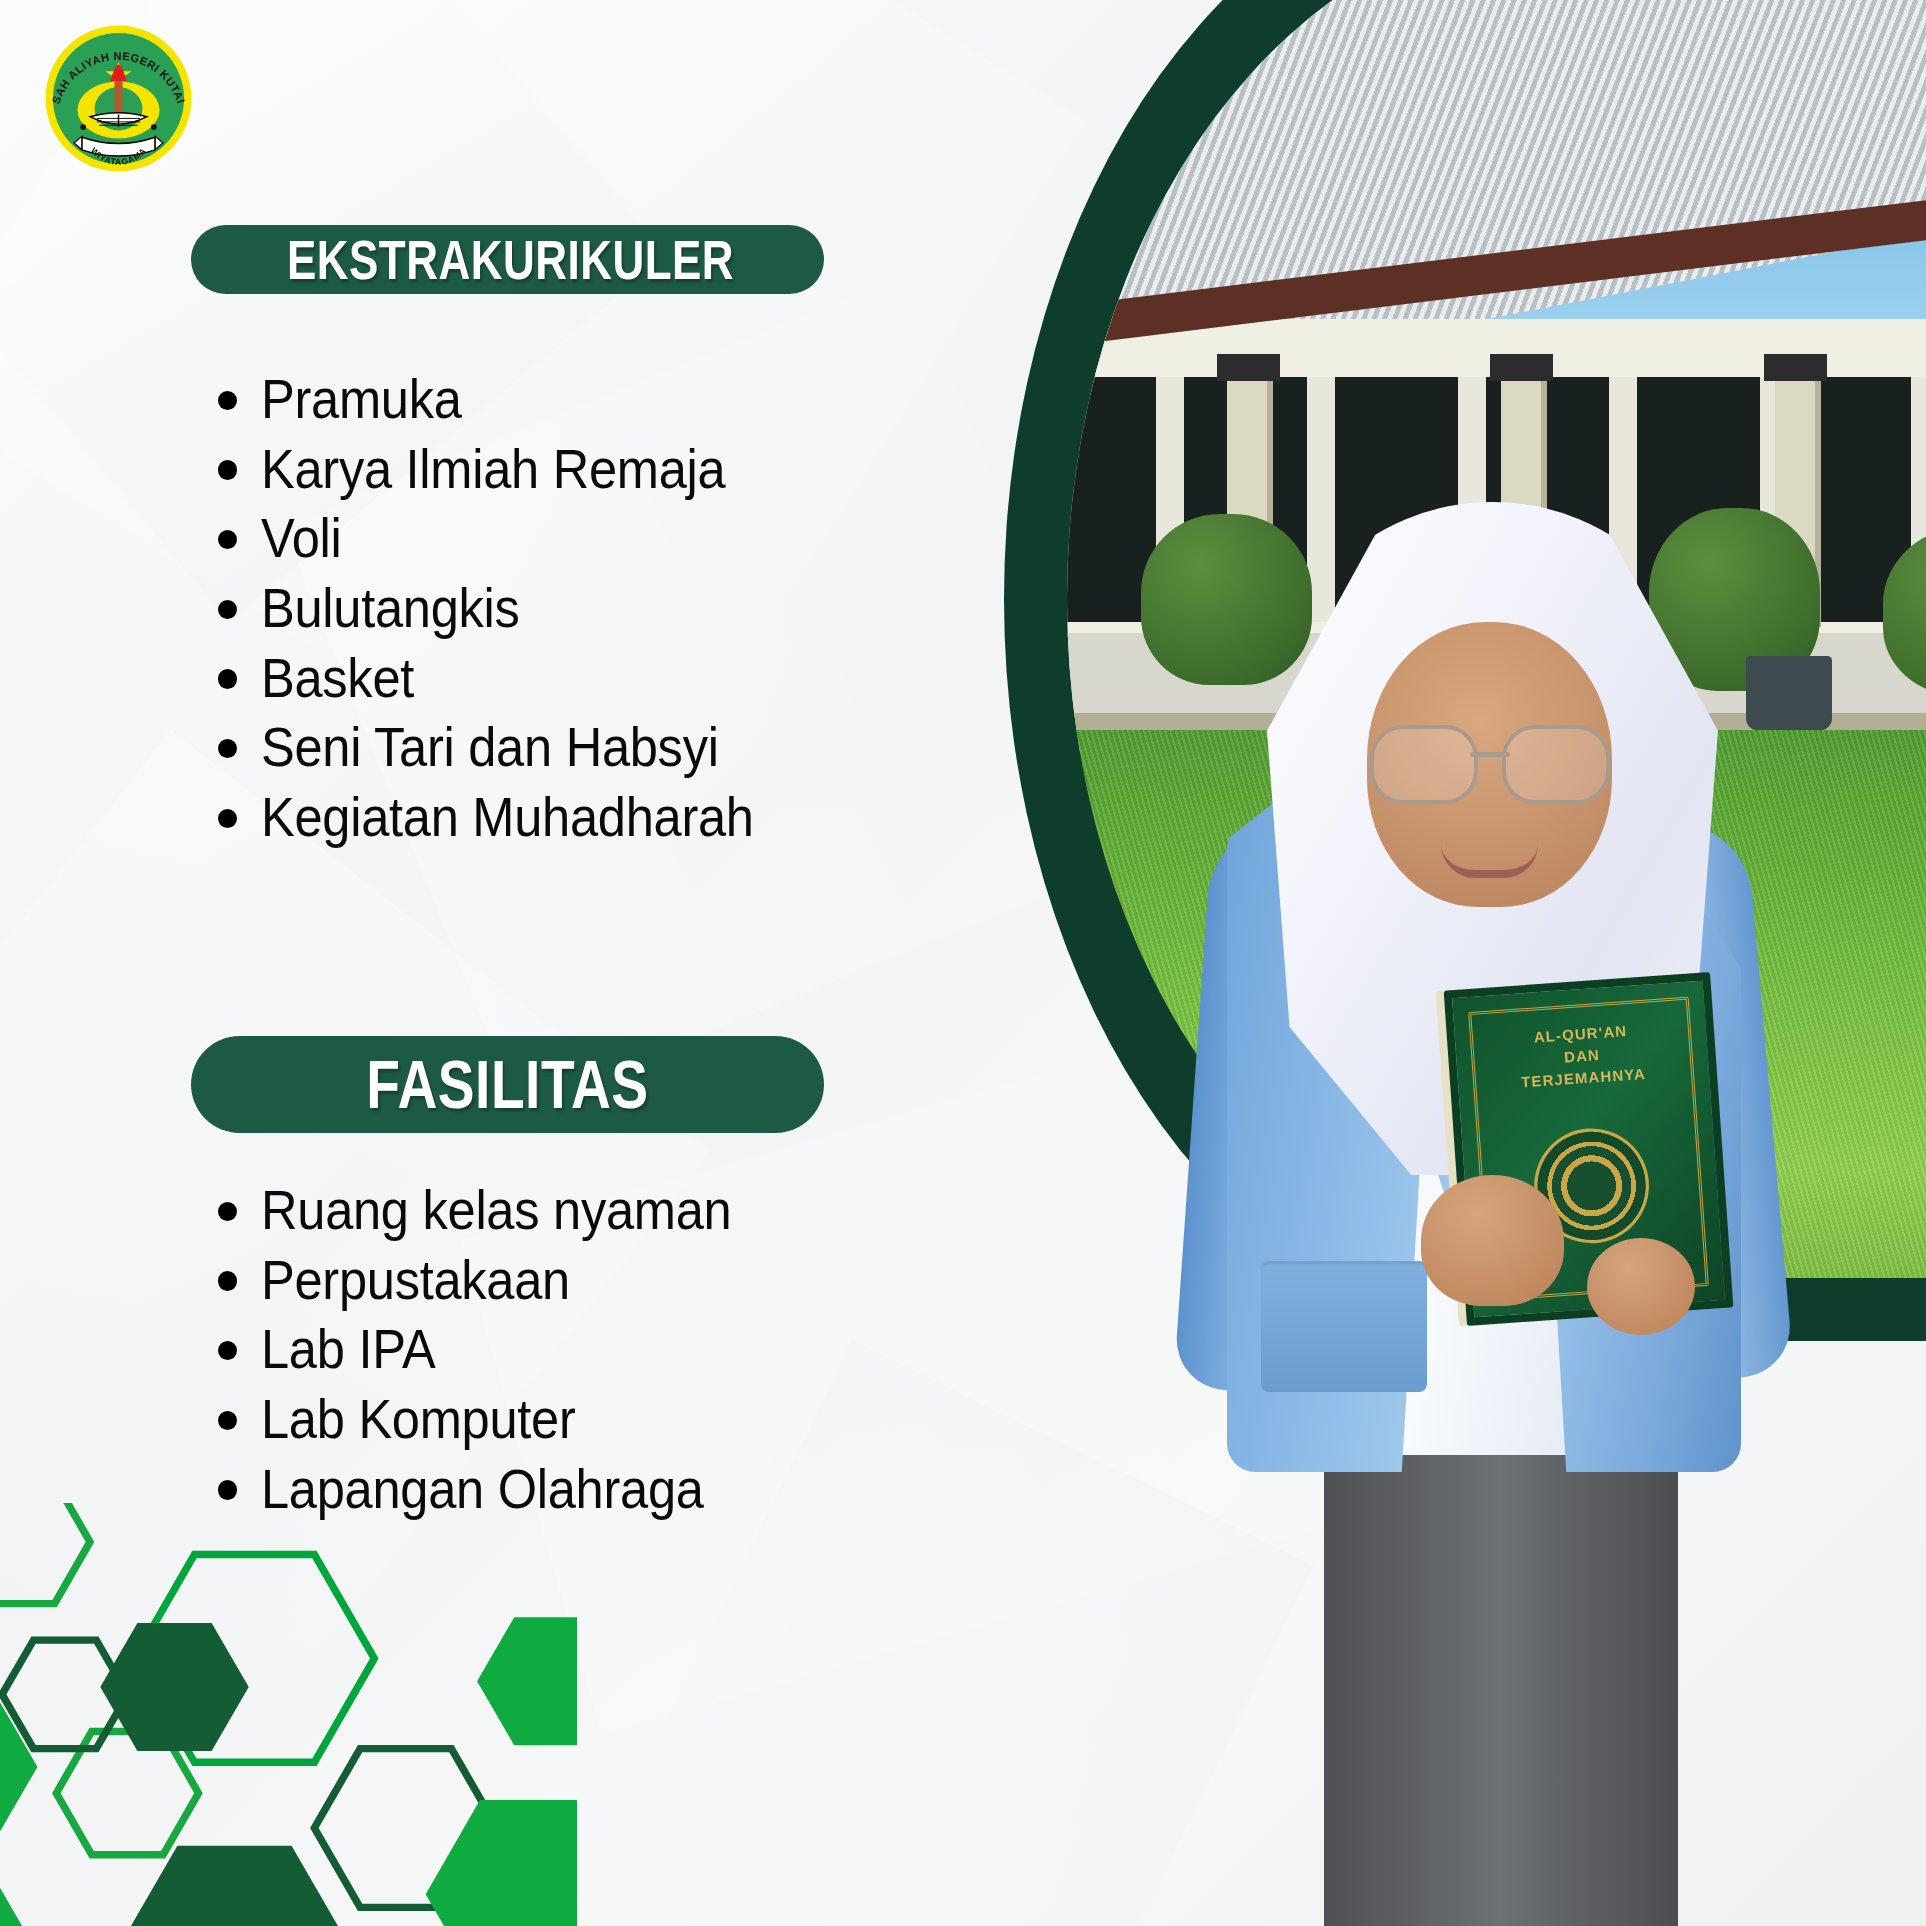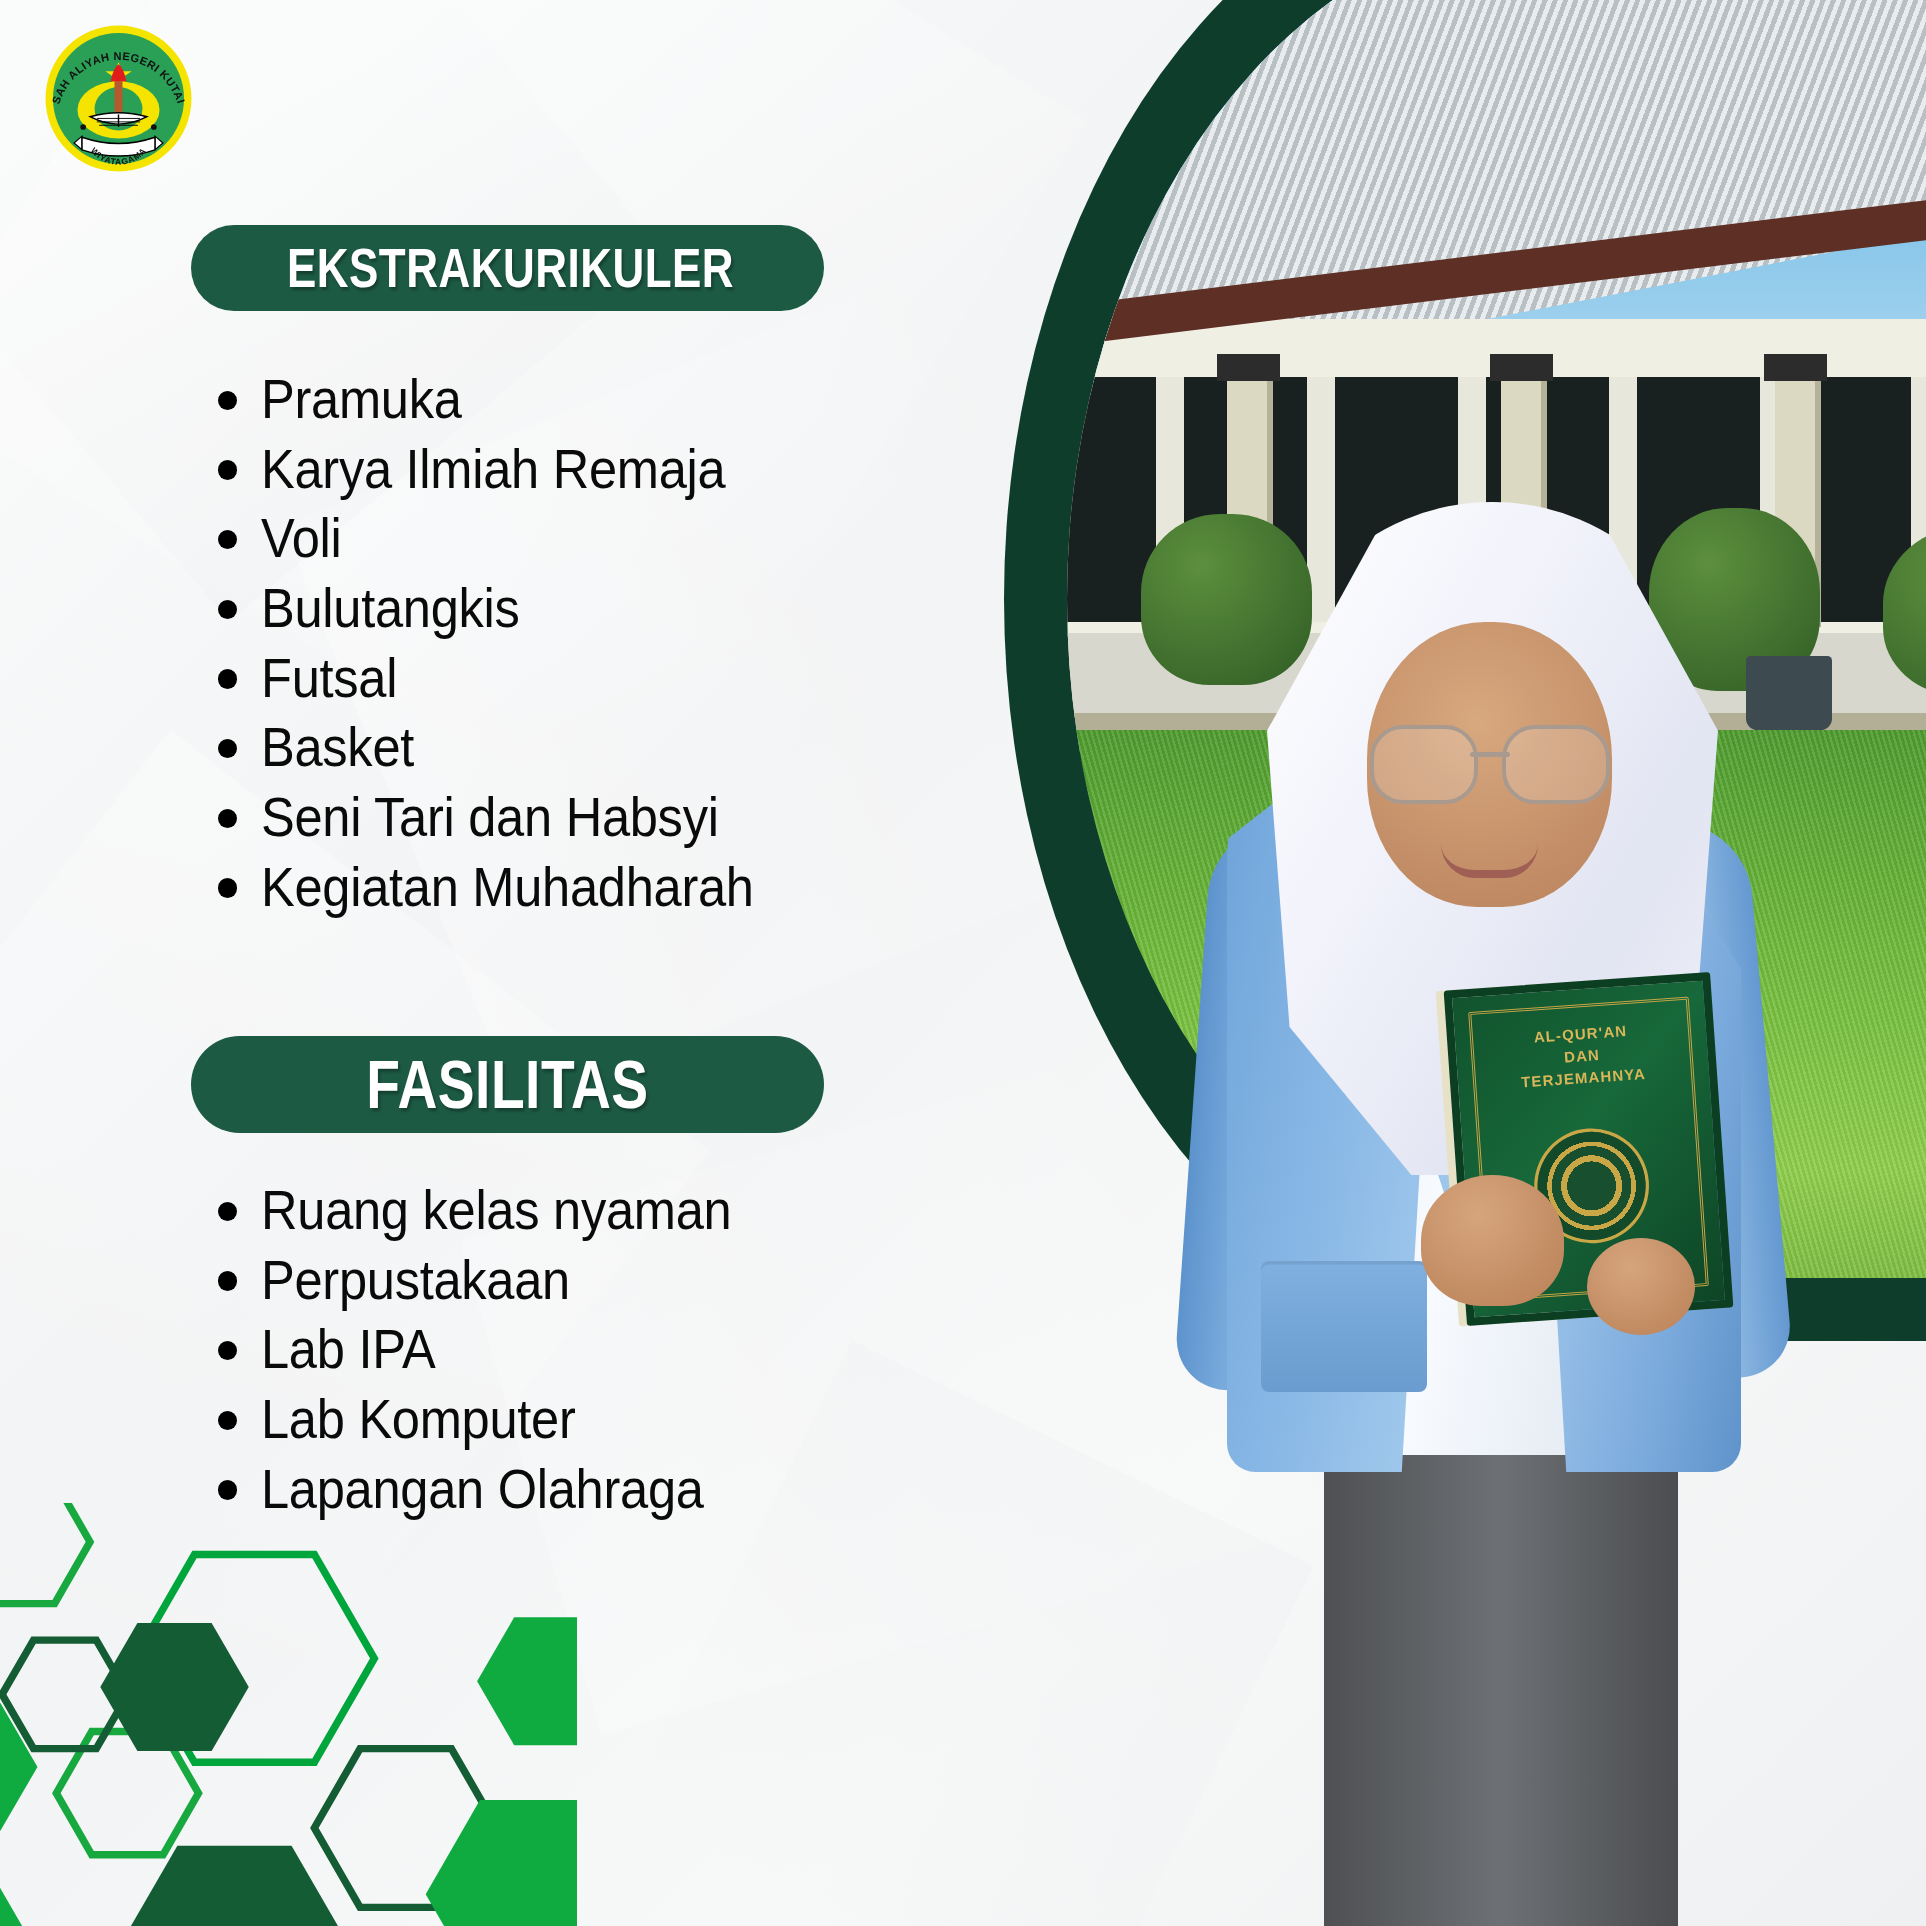--- a/index.html
+++ b/index.html
@@ -122,21 +122,21 @@
   .handR{position:absolute;left:434px;top:736px;width:108px;height:97px;background:radial-gradient(circle at 40% 30%,#d6a57c,#b98057);border-radius:50%;}
 
   
   .pill{
     position:absolute;background:#1d5a44;color:#ffffff;
     border-radius:57px;display:flex;align-items:center;
     font-weight:bold;letter-spacing:0.6px;
     text-shadow:2.3px 2.9px 3.4px rgba(0,0,0,.3);
   }
   .pill span{display:block;transform:scaleX(.80);transform-origin:center;white-space:nowrap;}
-  #pill-ekskul{left:191px;top:225px;width:633px;height:86px;justify-content:flex-start;padding-left:40px;box-sizing:border-box;font-size:55px;}
+  #pill-ekskul{left:191px;top:225px;width:633px;height:69px;justify-content:flex-start;padding-left:40px;box-sizing:border-box;font-size:55px;}
   #pill-fasilitas{left:191px;top:1036px;width:633px;height:97px;justify-content:center;font-size:69px;}
 
   
   .list{position:absolute;margin:8px;padding:0;list-style:none;}
   .list li{
     display:flex;align-items:baseline;
     font-size:55px;color:#0a0a0a;line-height:1.08;margin:0 0 10.3px 0;
     font-weight:400;letter-spacing:-0.3px;
   }
   .list li .dot{
@@ -270,24 +270,20 @@
       <li>
         <span class="dot"></span>
         <span class="txt">Voli</span>
       </li>
       <li>
         <span class="dot"></span>
         <span class="txt">Bulutangkis</span>
       </li>
       <li>
         <span class="dot"></span>
-        <span class="txt">Futsal</span>
-      </li>
-      <li>
-        <span class="dot"></span>
         <span class="txt">Basket</span>
       </li>
       <li>
         <span class="dot"></span>
         <span class="txt">Seni Tari dan Habsyi</span>
       </li>
       <li>
         <span class="dot"></span>
         <span class="txt">Kegiatan Muhadharah</span>
       </li>

